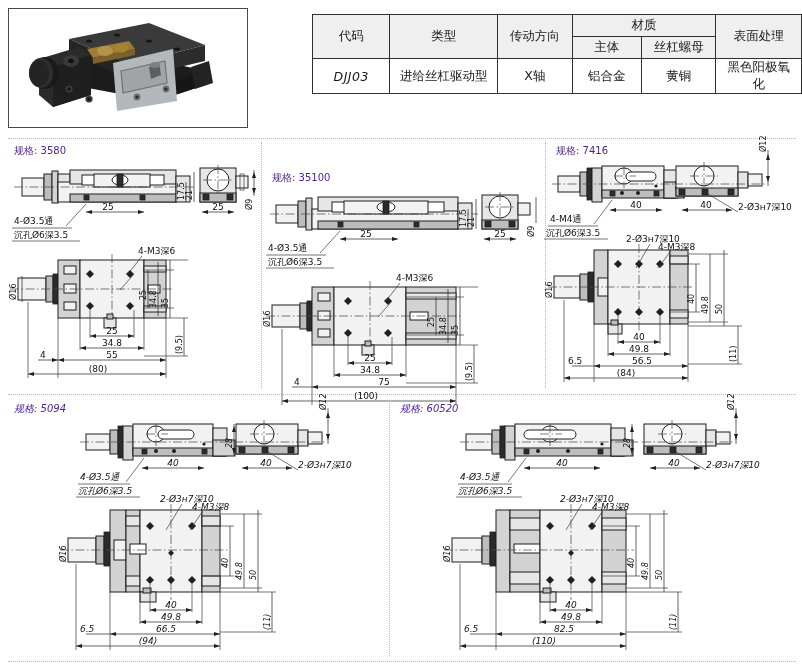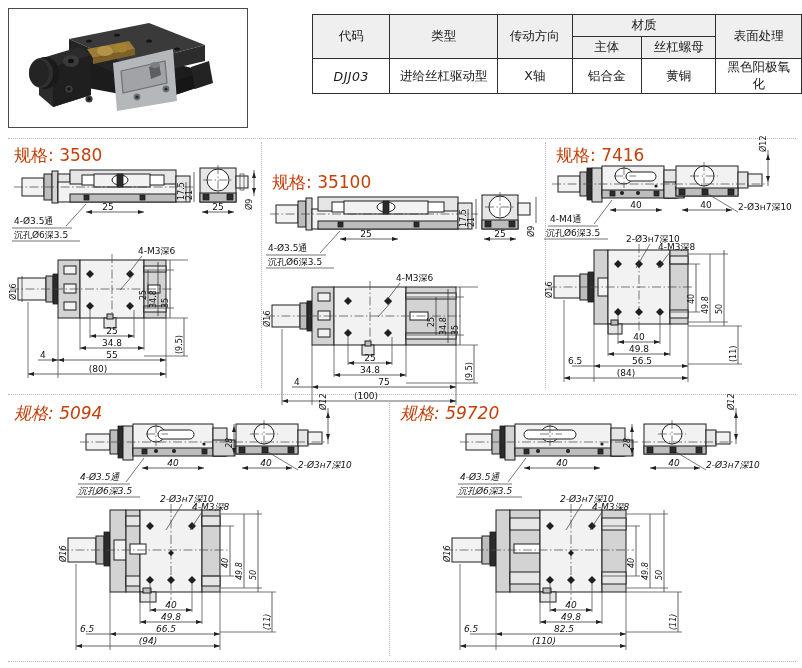--- a/index.html
+++ b/index.html
@@ -26,21 +26,21 @@
   .spec-table tbody td{background:#ffffff;height:20px;}
   .code-cell{color:#F08519;font-weight:bold;letter-spacing:.5px;font-style:italic;}
 
   
   .panels{position:absolute;left:8px;top:138px;width:788px;height:524px;}
   .prow{position:absolute;left:0;width:788px;}
   .prow.r1{top:0;height:256px;}
   .prow.r2{top:258px;height:266px;font-style:italic;}
   .panel{position:absolute;top:0;height:100%;}
   .panel .ptitle{
-    position:absolute;left:6px;top:6px;font-size:17px;color:#c2410c;
+    position:absolute;left:6px;top:6px;font-size:10px;color:#4c1d95;
     font-family:"DejaVu Sans","Liberation Sans",sans-serif;white-space:nowrap;
   }
   .vdiv{position:absolute;top:4px;bottom:6px;width:0;
     border-left:1px dotted #b9b9b9;}
   .hdiv{position:absolute;left:0;right:0;height:0;border-top:1px dotted #b9b9b9;}
 
   
   .p1{left:0;width:250px;}
   .p2{left:258px;width:276px;margin-top:27px;}
   .p3{left:542px;width:246px;}
@@ -698,21 +698,21 @@
             <line x1="96" y1="80" x2="96" y2="108" class="thin"></line>
             <line x1="138" y1="80" x2="138" y2="108" class="thin"></line>
             <line x1="148" y1="88" x2="148" y2="120" class="thin"></line>
             <line x1="166" y1="88" x2="166" y2="146" class="thin"></line>
             <line x1="22" y1="60" x2="22" y2="146" class="thin"></line>
           </g>
         </svg>
       </div>
 
       <div class="panel p5">
-        <div class="ptitle">规格: 59720</div>
+        <div class="ptitle">规格: 60520</div>
         <svg class="dwg" viewBox="0 0 402 266">
 
           <g transform="translate(64,0)">
             <rect x="8" y="38" width="26" height="16" class="fillC"></rect>
             <rect x="34" y="34" width="8" height="24" class="fillD"></rect>
             <rect x="42" y="30" width="5" height="32" class="dark"></rect>
             <rect x="47" y="30" width="10" height="34" class="fillB"></rect>
             <rect x="57" y="28" width="96" height="30" class="fillC"></rect>
             <ellipse cx="92" cy="38" rx="9" ry="8" class="wht"></ellipse>
             <rect x="66" y="34" width="52" height="9" rx="4.5" class="wht"></rect>

